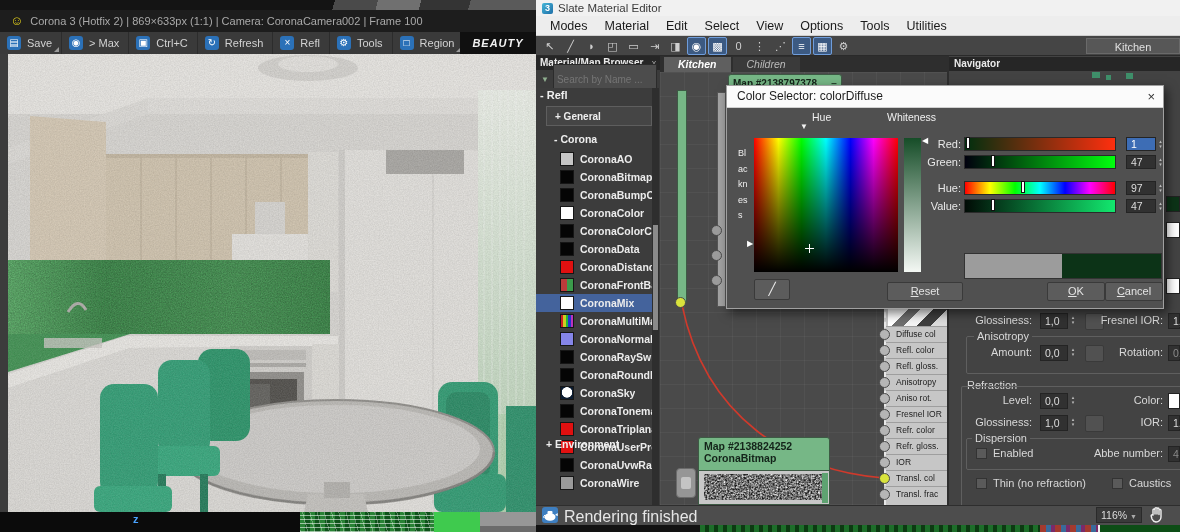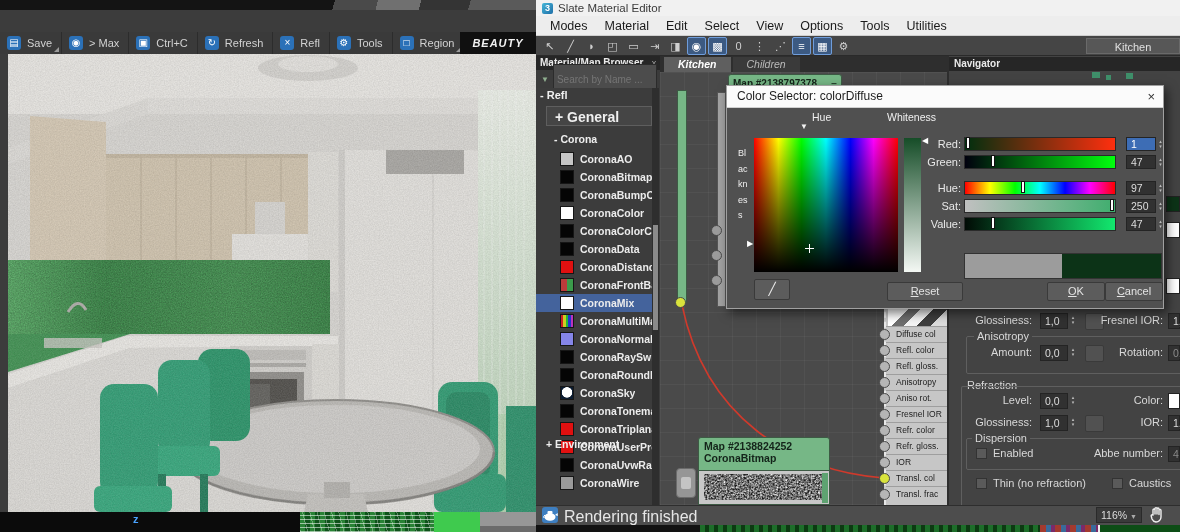--- a/index.html
+++ b/index.html
@@ -35,21 +35,21 @@
   .sme-ic.active{background:#3c5a82;border-color:#6f9ddb;color:#fff;}
   #mat-combo{left:1086px;top:38px;width:94px;height:16px;background:#575757;border:1px solid #6a6a6a;color:#e0e0e0;font-size:11px;line-height:16px;text-align:center;box-sizing:border-box;cursor:pointer;}
   
   #br-header{left:536px;top:56px;width:124px;height:14px;background:#262626;color:#eaeaea;font-size:10px;font-weight:bold;line-height:14px;padding-left:4px;box-sizing:border-box;}
   #br-close{left:648px;top:56px;width:12px;height:14px;color:#a0a0a0;font-size:9px;line-height:14px;text-align:center;cursor:pointer;}
   #br-search{left:536px;top:70px;width:124px;height:18px;background:#3b3b3b;display:flex;align-items:center;}
   #br-search .tri{color:#8fae8f;font-size:8px;margin:0 4px 0 5px;}
   #br-search input{width:96px;height:13px;background:#4c4c4c;border:1px solid #2b2b2b;color:#b8b8b8;font-size:10px;padding:8px 3px;font-family:inherit;}
   #br-list-bg{left:536px;top:88px;width:124px;height:417px;background:#3c3c3c;}
   #br-maps{left:540px;top:89px;width:110px;height:15px;color:#efefef;font-weight:bold;font-size:11px;overflow:hidden;}
-  #br-general{left:546px;top:106px;width:106px;height:20px;background:#454545;border:1px solid #5e5e5e;color:#efefef;font-weight:bold;font-size:14px;line-height:20px;padding-left:8px;box-sizing:border-box;cursor:pointer;}
+  #br-general{left:546px;top:106px;width:106px;height:20px;background:#454545;border:1px solid #5e5e5e;color:#efefef;font-weight:bold;font-size:10px;line-height:20px;padding-left:8px;box-sizing:border-box;cursor:pointer;}
   #br-corona{left:546px;top:130px;width:106px;height:18px;color:#efefef;font-weight:bold;font-size:10.5px;line-height:18px;padding-left:8px;cursor:pointer;}
   #br-items{left:536px;top:150px;width:116px;height:286px;}
   .br-row{display:flex;align-items:center;height:18px;padding-left:24px;cursor:pointer;}
   .br-row.selected{background:#44639c;}
   .br-row .sw{width:12px;height:12px;border:1px solid #161616;margin-right:6px;flex:none;}
   .br-row .lb{color:#ececec;font-size:10.5px;font-weight:bold;white-space:nowrap;overflow:hidden;}
   #br-env{left:546px;top:438px;width:106px;height:14px;color:#efefef;font-weight:bold;font-size:10.5px;overflow:hidden;}
   #br-sb{left:652px;top:88px;width:7px;height:417px;background:#2e2e2e;}
   #br-thumb{left:653px;top:225px;width:5px;height:105px;background:#8a8a8a;cursor:pointer;}
   
@@ -130,20 +130,21 @@
   #sme-bottom{left:536px;top:525px;width:644px;height:7px;background:#121212;}
   .bstrip{position:absolute;top:525px;height:7px;}
 </style>
 </head>
 <body>
 
 <div id="root">
 
   <div class="abs" id="vfb-topstrip"></div>
   <div class="abs" id="vfb-topstreak"></div>
+  <div class="abs" id="vfb-title"><span class="smiley">☺</span><span>Corona 3 (Hotfix 2) | 869×633px (1:1) | Camera: CoronaCamera002 | Frame 100</span></div>
   <div class="abs" id="vfb-toolbar">
 
       <div class="vfb-btn caret">
         <span class="ic">▤</span>
         <span class="lb">Save</span>
       </div>
 
       <div class="vfb-btn">
         <span class="ic">◉</span>
         <span class="lb">&gt; Max</span>
@@ -605,28 +606,20 @@
 
         <div class="srow gap">
           <span class="lb">Hue:</span>
           <span class="track" style="background: linear-gradient(to right, rgb(255, 0, 0), rgb(255, 255, 0), rgb(0, 255, 0), rgb(0, 255, 255), rgb(0, 0, 255), rgb(255, 0, 255), rgb(255, 0, 0));">
             <span class="mk" style="left: 38%;"></span>
           </span>
           <span class="val">97</span>
           <span class="sp">▴<br>▾</span>
         </div>
 
-        <div class="srow">
-          <span class="lb">Sat:</span>
-          <span class="track" style="background: linear-gradient(to right, rgb(192, 192, 192), rgb(63, 174, 110));">
-            <span class="mk" style="left: 97%;"></span>
-          </span>
-          <span class="val">250</span>
-          <span class="sp">▴<br>▾</span>
-        </div>
 
         <div class="srow">
           <span class="lb">Value:</span>
           <span class="track" style="background: linear-gradient(to right, rgb(1, 11, 5), rgb(18, 232, 110));">
             <span class="mk" style="left: 18%;"></span>
           </span>
           <span class="val">47</span>
           <span class="sp">▴<br>▾</span>
         </div>
       </div>

